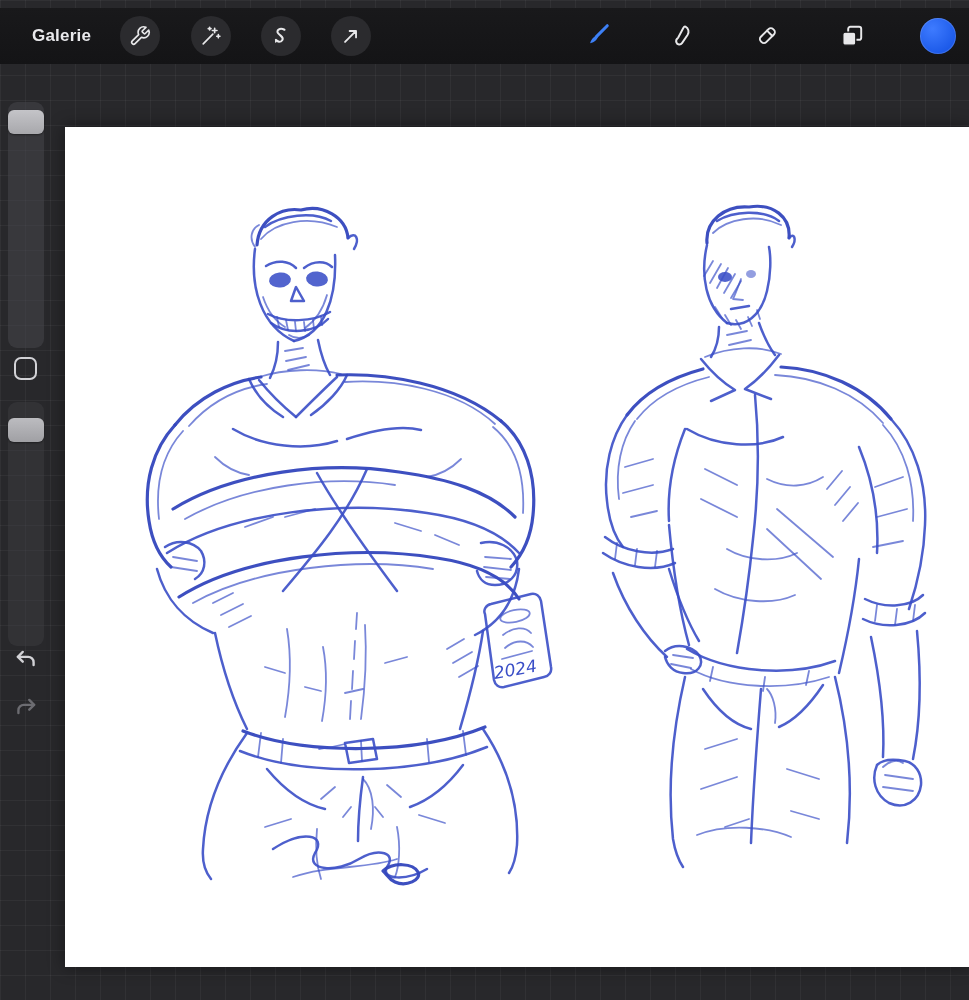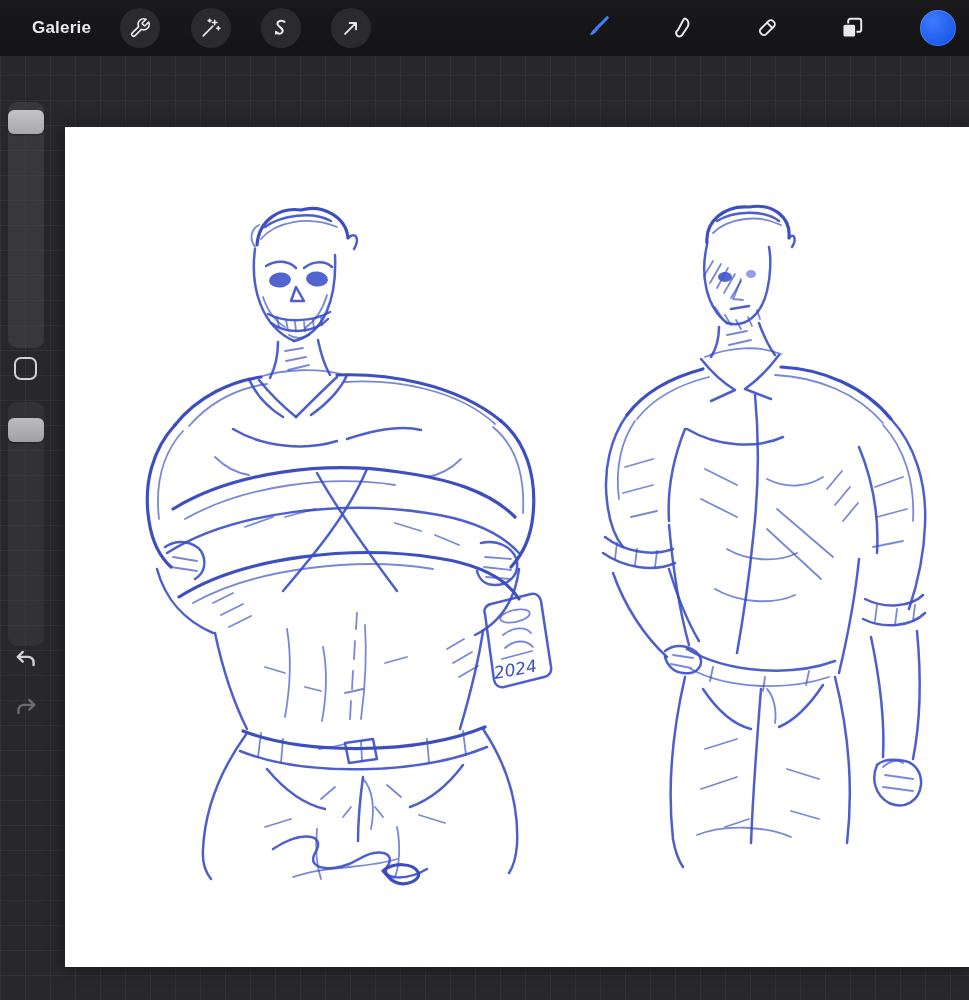--- a/index.html
+++ b/index.html
@@ -6,21 +6,21 @@
   .app{position:relative;width:969px;height:1000px;overflow:hidden;
        font-family:"Liberation Sans","DejaVu Sans",sans-serif;
        background-color:#28282b;
        background-image:
          linear-gradient(rgba(255,255,255,.045) 1px, transparent 1px),
          linear-gradient(90deg, rgba(255,255,255,.045) 1px, transparent 1px);
        background-size:25px 25px;
        cursor:default;}
 
   
-  .topbar{position:absolute;left:0;top:0;width:969px;height:56px;
+  .topbar{position:absolute;left:0;top:8px;width:969px;height:56px;
           background:linear-gradient(#19191b,#141416);z-index:30;}
   .gallery-btn{position:absolute;left:26px;top:0;height:56px;display:flex;align-items:center;
                color:#e9e9ec;font-size:17px;font-weight:700;letter-spacing:.2px;background:none;border:none;}
   .tool-circle{position:absolute;top:8px;width:40px;height:40px;border-radius:50%;
                background:#2b2b2e;display:flex;align-items:center;justify-content:center;}
   .tool-plain{position:absolute;top:6px;width:44px;height:44px;display:flex;align-items:center;justify-content:center;}
   .tool-circle svg,.tool-plain svg{display:block;}
   .ic{stroke:#e8e8ea;stroke-width:1.8;fill:none;stroke-linecap:round;stroke-linejoin:round;}
   .ic-blue{stroke:#3d80f6;}
   .fill-blue{fill:#3d80f6;stroke:none;}

